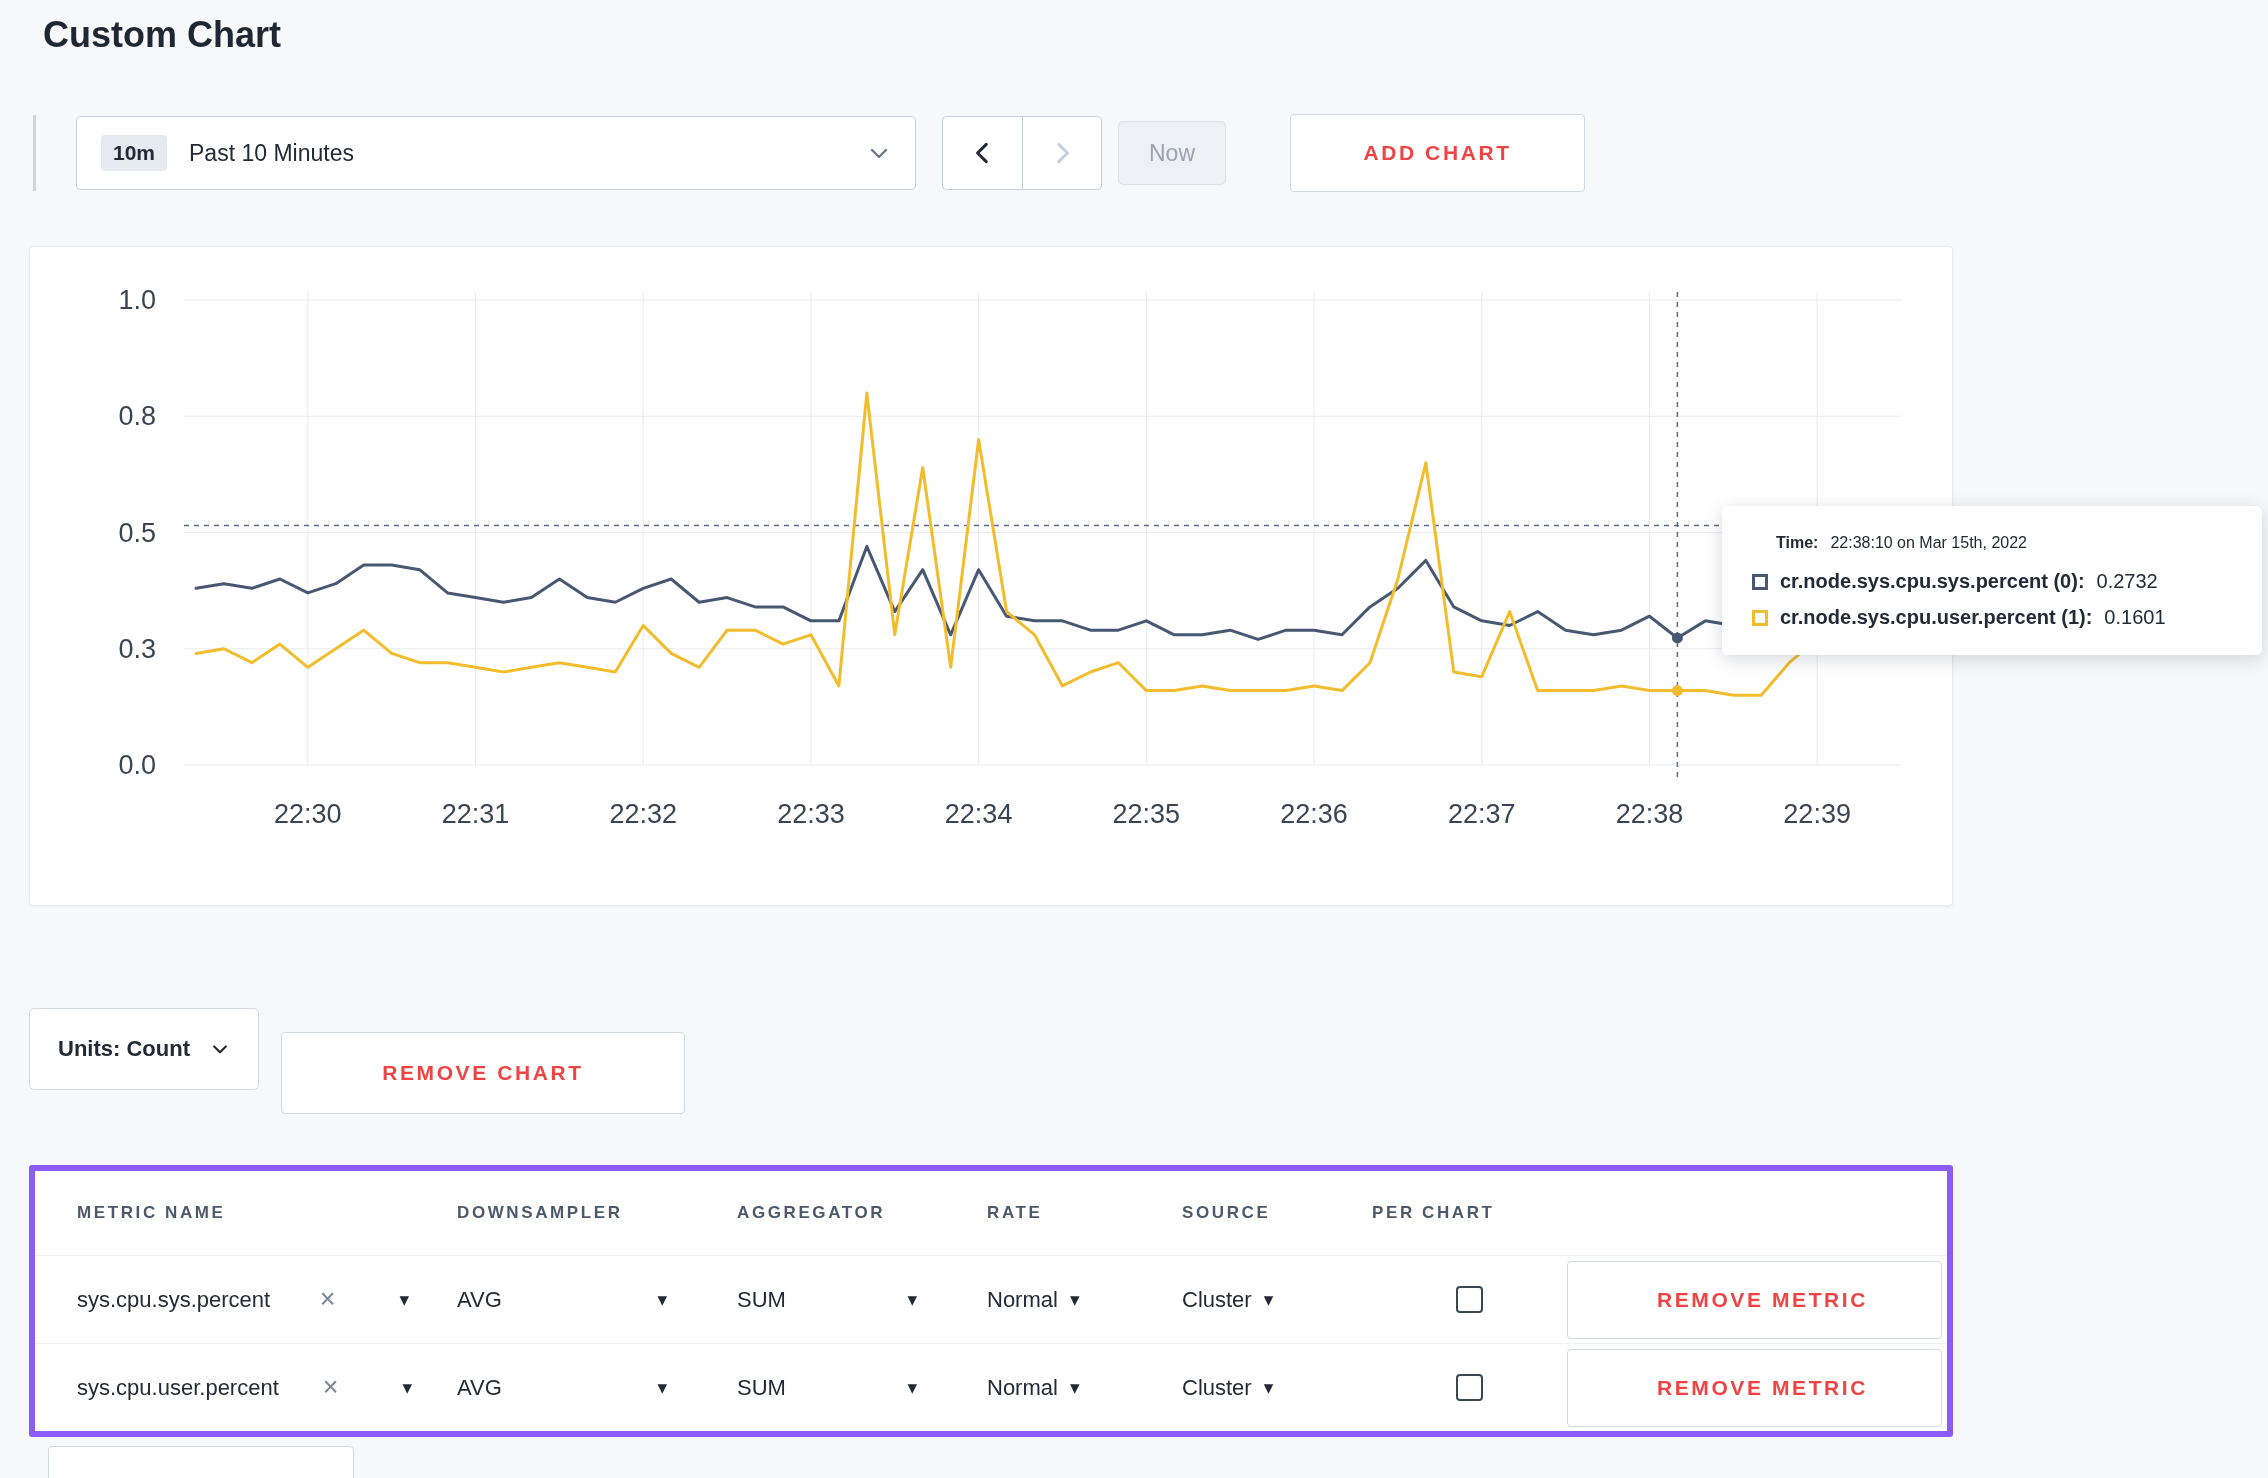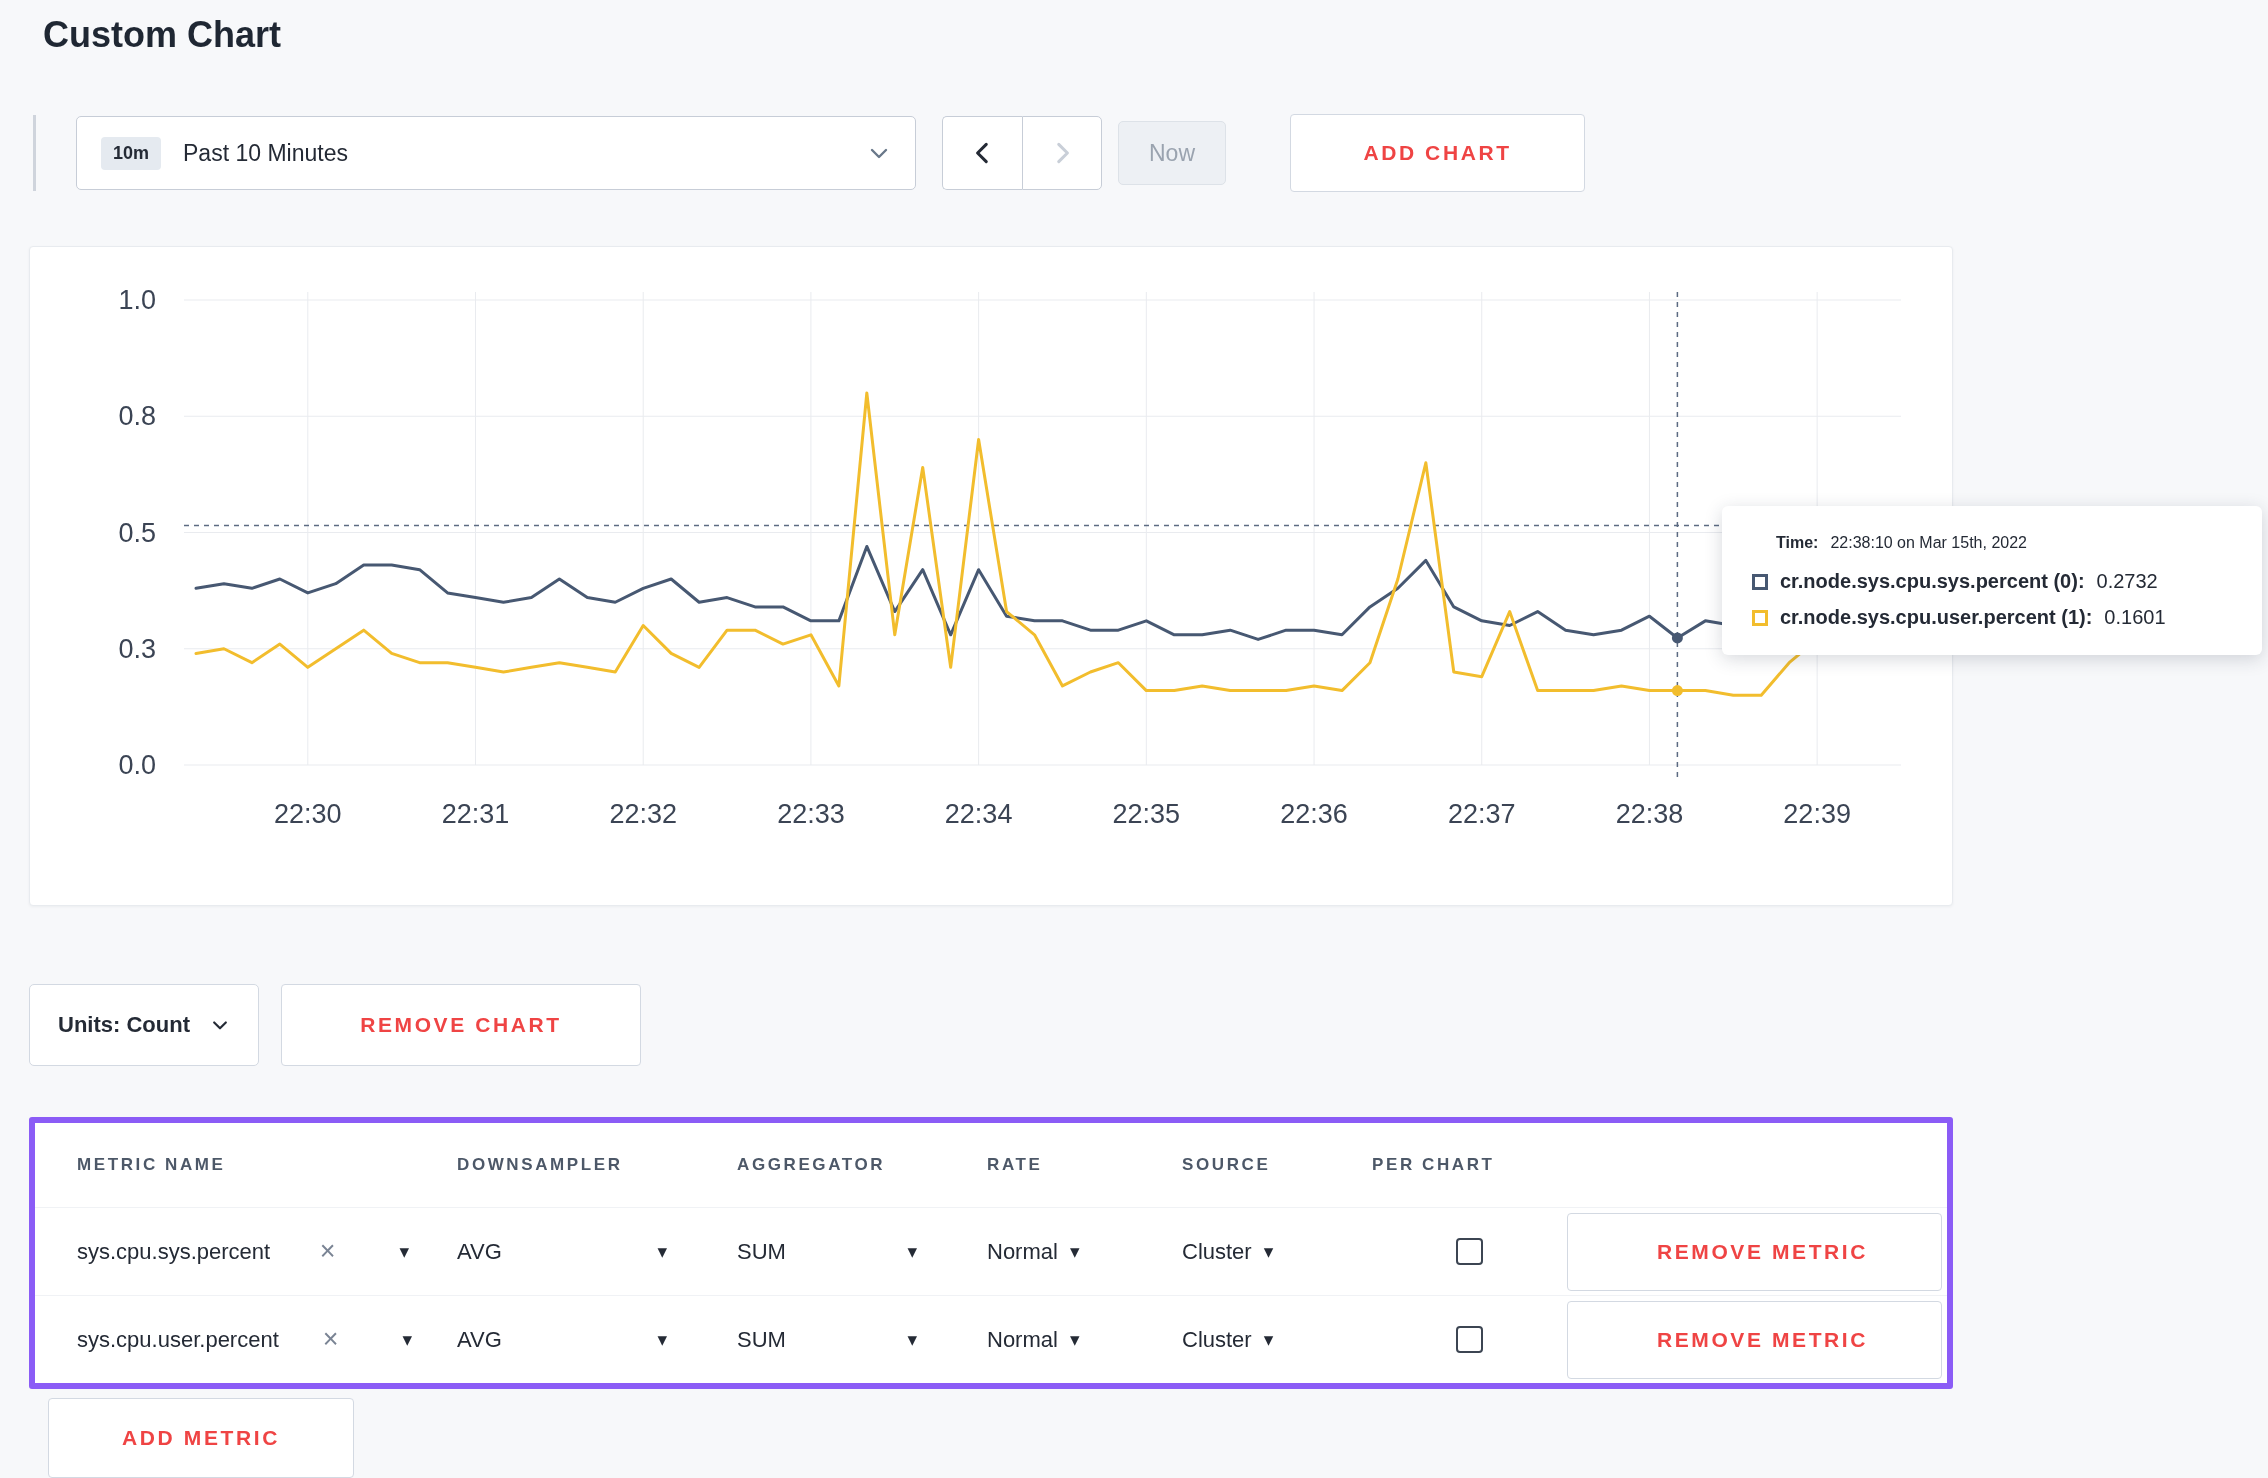--- a/index.html
+++ b/index.html
@@ -28,21 +28,21 @@
     background: #fff;
     border: 1px solid #c7cdd7;
     border-radius: 5px;
     display: flex; align-items: center;
     padding: 0 24px;
     cursor: pointer;
   }
   .badge {
     background: #e5eaf0;
     border-radius: 4px;
-    font-size: 18px; font-weight: 700;
+    font-size: 21px; font-weight: 700;
     padding: 6px 12px;
     color: #242a35;
   }
   .tlabel { margin-left: 22px; font-size: 23px; color: #242a35; }
   .time-select .chev { margin-left: auto; }
   .nav-group { margin-left: 26px; display: flex; }
   .nav-btn {
     width: 80px; height: 74px;
     background: #fff;
     border: 1px solid #c7cdd7;
@@ -109,21 +109,21 @@
     padding: 0 28px;
     background: #fff;
     border: 1px solid #d3d9e2;
     border-radius: 5px;
     font-family: inherit;
     font-size: 22px; font-weight: 700; color: #242a35;
     display: inline-flex; align-items: center;
     cursor: pointer;
   }
   .units-btn .chev { margin-left: 20px; }
-  .remove-chart { margin-left: 22px; width: 360px; height: 82px; }
+  .remove-chart { margin-left: 22px; width: 404px; height: 82px; margin-top: 48px; }
   
   .mtable {
     margin: 51px 315px 0 29px;
     background: #fff;
     border: 6px solid #8b5cf6;
     border-radius: 3px;
   }
   .grid {
     display: grid;
     grid-template-columns: 380px 280px 250px 195px 190px 195px 1fr;

